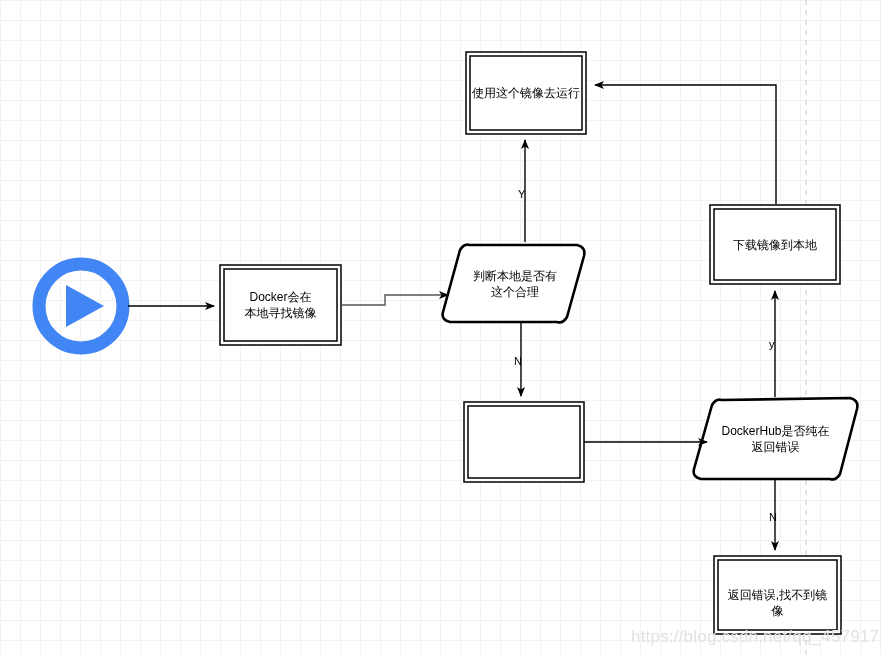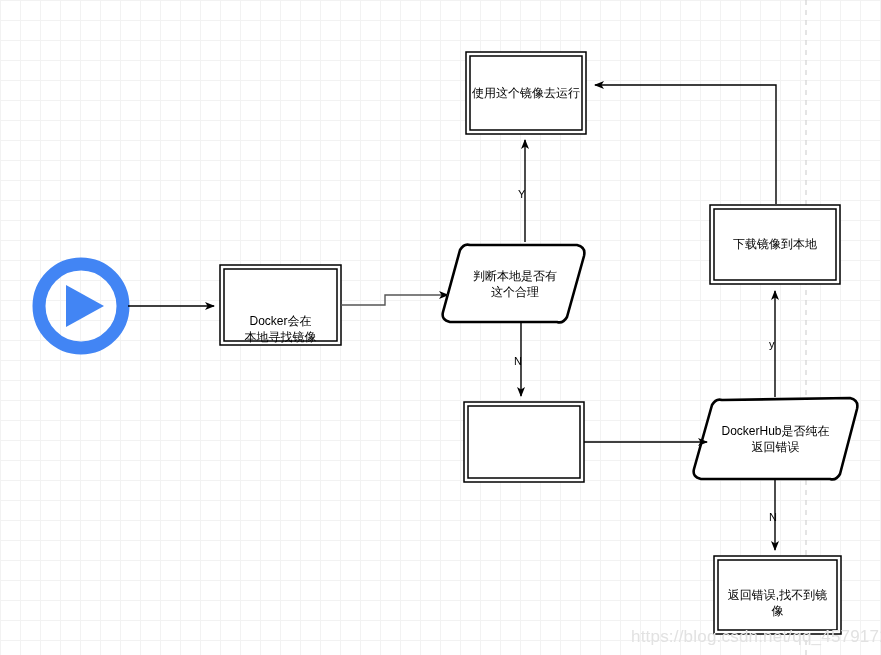--- a/index.html
+++ b/index.html
@@ -128,33 +128,33 @@
 
     <line x1="584" y1="442" x2="707" y2="442" stroke="#000000" stroke-width="1.4" marker-end="url(#arrow)"></line>
 
     <line x1="775" y1="397" x2="775" y2="291" stroke="#000000" stroke-width="1.4" marker-end="url(#arrow)"></line>
 
     <line x1="775" y1="480" x2="775" y2="550" stroke="#000000" stroke-width="1.4" marker-end="url(#arrow)"></line>
 
     <polyline points="776,204 776,85 595,85" fill="none" stroke="#000000" stroke-width="1.4" marker-end="url(#arrow)"></polyline>
   </svg>
 
-  <div class="node-label" style="left:220px; top:265px; width:121px; height:80px;margin-top:24px;">Docker会在
+  <div class="node-label" style="left:220px; top:265px; width:121px; height:80px;">Docker会在
 本地寻找镜像</div>
 
   <div class="node-label" style="left:466px; top:52px; width:120px; height:82px;">使用这个镜像去运行</div>
 
   <div class="node-label" style="left:445px; top:243px; width:140px; height:81px;">判断本地是否有
 这个合理</div>
 
 
   <div class="node-label" style="left:698px; top:398px; width:155px; height:81px;">DockerHub是否纯在
 返回错误</div>
 
-  <div class="node-label" style="left:710px; top:205px; width:130px; height:79px;font-family:Liberation Mono, monospace;">下载镜像到本地</div>
+  <div class="node-label" style="left:710px; top:205px; width:130px; height:79px;">下载镜像到本地</div>
 
   <div class="node-label" style="left:718px; top:564px; width:119px; height:78px;">返回错误,找不到镜
 像</div>
 
   <div class="edge-label" style="left:518px; top:188px;">Y</div>
 
   <div class="edge-label" style="left:514px; top:355px;">N</div>
 
   <div class="edge-label" style="left:769px; top:338px;">y</div>
 

